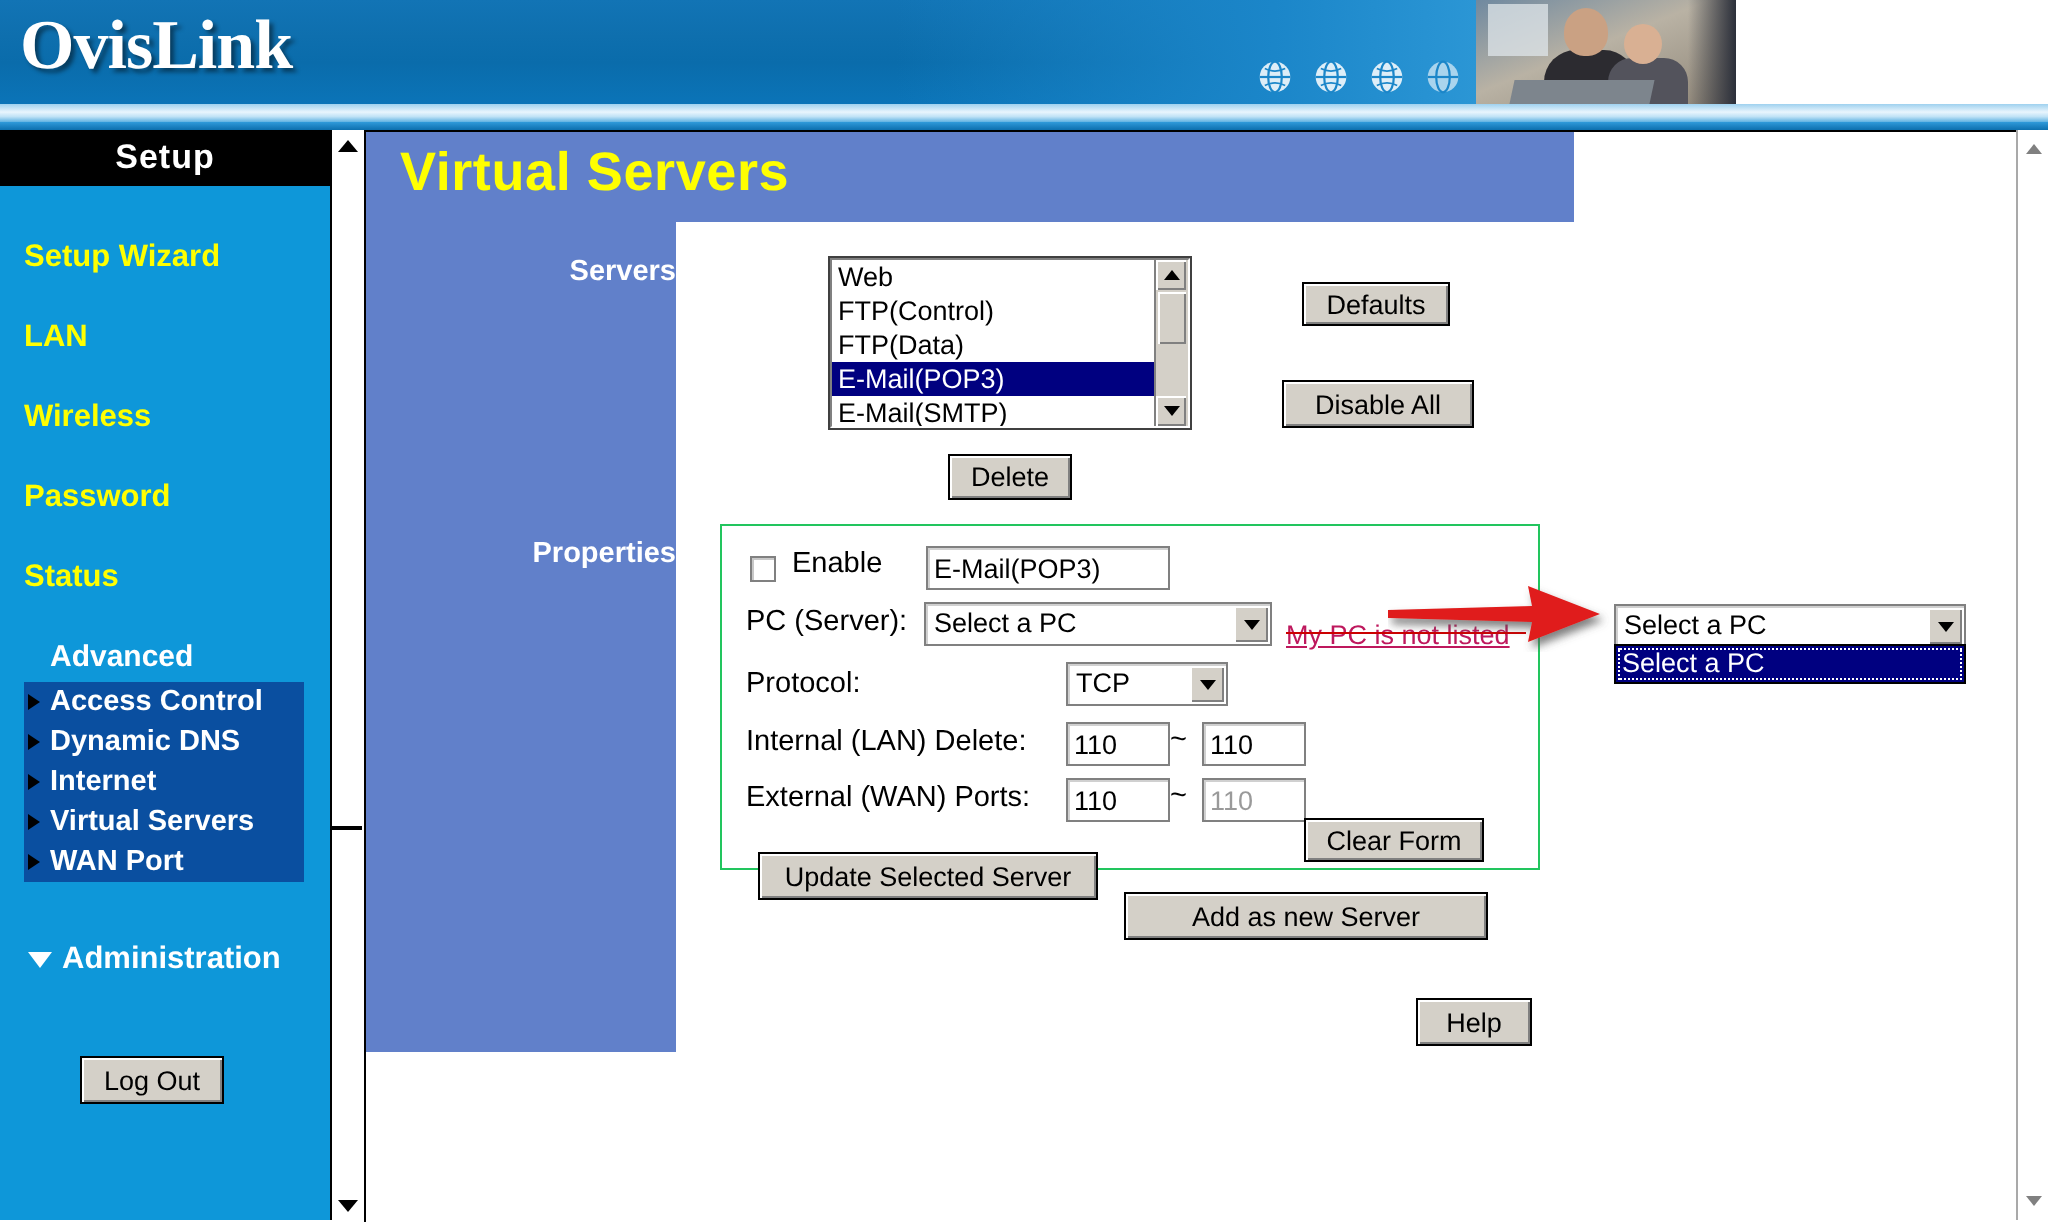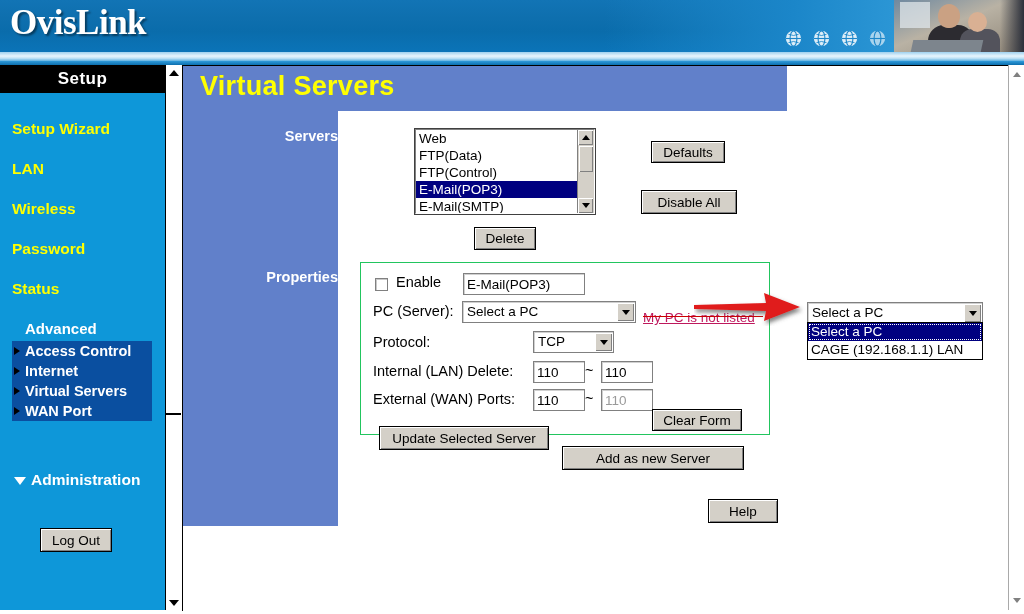--- a/index.html
+++ b/index.html
@@ -5,21 +5,21 @@
   html,body{margin:0;padding:0;}
   body{
     width:1024px;height:614px;overflow:hidden;
     background:#ffffff;
     font-family:"Liberation Sans",sans-serif;
     -webkit-font-smoothing:none;
   }
   .page{position:relative;width:1024px;height:614px;}
 
   
-  .banner{position:absolute;left:0;top:0;width:1024px;height:52px;
+  .banner{position:absolute;left:0;top:0;width:868px;height:52px;
     background:linear-gradient(to bottom,#1274b5 0%,#0e6fae 35%,#0a6cab 60%,#0b74b8 100%);
     overflow:hidden;}
   .banner-grad-right{position:absolute;right:0;top:0;width:420px;height:52px;
     background:linear-gradient(to right,rgba(10,108,171,0) 0%,#1b86c9 45%,#2f9ad8 75%,#1d7fc0 100%);}
   .photo{position:absolute;right:0;top:0;width:130px;height:52px;overflow:hidden;}
   .photo .ph-bg{position:absolute;inset:0;background:linear-gradient(to bottom right,#6f89a0,#b9b2a4 45%,#8e8577);}
   .photo .ph-win{position:absolute;left:6px;top:2px;width:30px;height:26px;background:#dfe6ea;opacity:.75;}
   .photo .ph-head1{position:absolute;left:44px;top:4px;width:22px;height:24px;border-radius:50% 50% 45% 45%;background:#caa183;}
   .photo .ph-body1{position:absolute;left:34px;top:25px;width:46px;height:27px;border-radius:16px 16px 0 0;background:#2c2b30;}
   .photo .ph-head2{position:absolute;left:74px;top:12px;width:19px;height:20px;border-radius:50%;background:#d9b093;}
@@ -178,20 +178,24 @@
 
       <div class="adv-head" style="top:255px;">Advanced</div>
 
       <div class="adv-box" style="top:276px;">
         <div class="adv-item">
           <span class="bullet"></span>
           <span>Access Control</span>
         </div>
         <div class="adv-item">
           <span class="bullet"></span>
+          <span>Dynamic DNS</span>
+        </div>
+        <div class="adv-item">
+          <span class="bullet"></span>
           <span>Internet</span>
         </div>
         <div class="adv-item">
           <span class="bullet"></span>
           <span>Virtual Servers</span>
         </div>
         <div class="adv-item">
           <span class="bullet"></span>
           <span>WAN Port</span>
         </div>
@@ -219,22 +223,22 @@
 
     <div class="title-bar">
       <div class="ttl">Virtual Servers</div>
     </div>
     <div class="blue-panel"></div>
     <div class="panel-label" style="top:62px;right:672px;">Servers</div>
     <div class="panel-label" style="top:203px;right:672px;">Properties</div>
 
     <div class="listbox" style="left:232px;top:63px;width:178px;height:83px;">
       <div class="lb-item">Web</div>
+      <div class="lb-item">FTP(Control)</div>
       <div class="lb-item">FTP(Data)</div>
-      <div class="lb-item">FTP(Control)</div>
       <div class="lb-item sel">E-Mail(POP3)</div>
       <div class="lb-item">E-Mail(SMTP)</div>
       <div class="lb-sb">
         <div class="a" style="top:0;">
             <span class="tri up" style="border-bottom-color:#000"></span>
           </div>
         <div class="tr"></div>
         <div class="a" style="bottom:0;">
             <span class="tri dn" style="border-top-color:#000"></span>
           </div>
@@ -277,31 +281,30 @@
       <input class="txt dim" style="left: 240px; top: 126px; width: 44px; height: 18px;" type="text" readonly="" value="110">
 
       <button class="btn" style="left:291px;top:146px;width:90px;height:22px;">Clear Form</button>
     </div>
 
     <a class="link" style="left:460px;top:244px;">My PC is not listed</a>
     <div class="strike" style="left:460px;top:250px;width:120px;"></div>
 
     <button class="btn" style="left:196px;top:360px;width:170px;height:24px;">Update Selected Server</button>
     <button class="btn" style="left:379px;top:380px;width:182px;height:24px;">Add as new Server</button>
-    <button class="btn" style="left:525px;top:433px;width:70px;height:24px;">Help</button>
+    <button class="btn" style="left:525px;top:433px;width:58px;height:24px;">Help</button>
 
     <div class="sel-box" style="left:624px;top:236px;width:174px;height:20px;">
       <span class="val">Select a PC</span>
       <span class="arrowbtn">
           <span class="tri dn" style="border-top-color:#000"></span>
         </span>
     </div>
     <div class="dd-list" style="left:624px;top:256px;width:174px;">
       <div class="dd-opt sel">Select a PC</div>
-      <div class="dd-opt">CAGE (192.168.1.1) LAN</div>
     </div>
   </div>
 
   <svg class="redarrow" style="left:694px;top:290px;width:112px;height:36px;" viewBox="0 0 112 36">
     <defs>
       <filter id="sh" x="-20%" y="-40%" width="160%" height="200%">
         <feDropShadow dx="2" dy="3" stdDeviation="2.2" flood-color="#555555" flood-opacity=".75"></feDropShadow>
       </filter>
     </defs>
     <g filter="url(#sh)">

